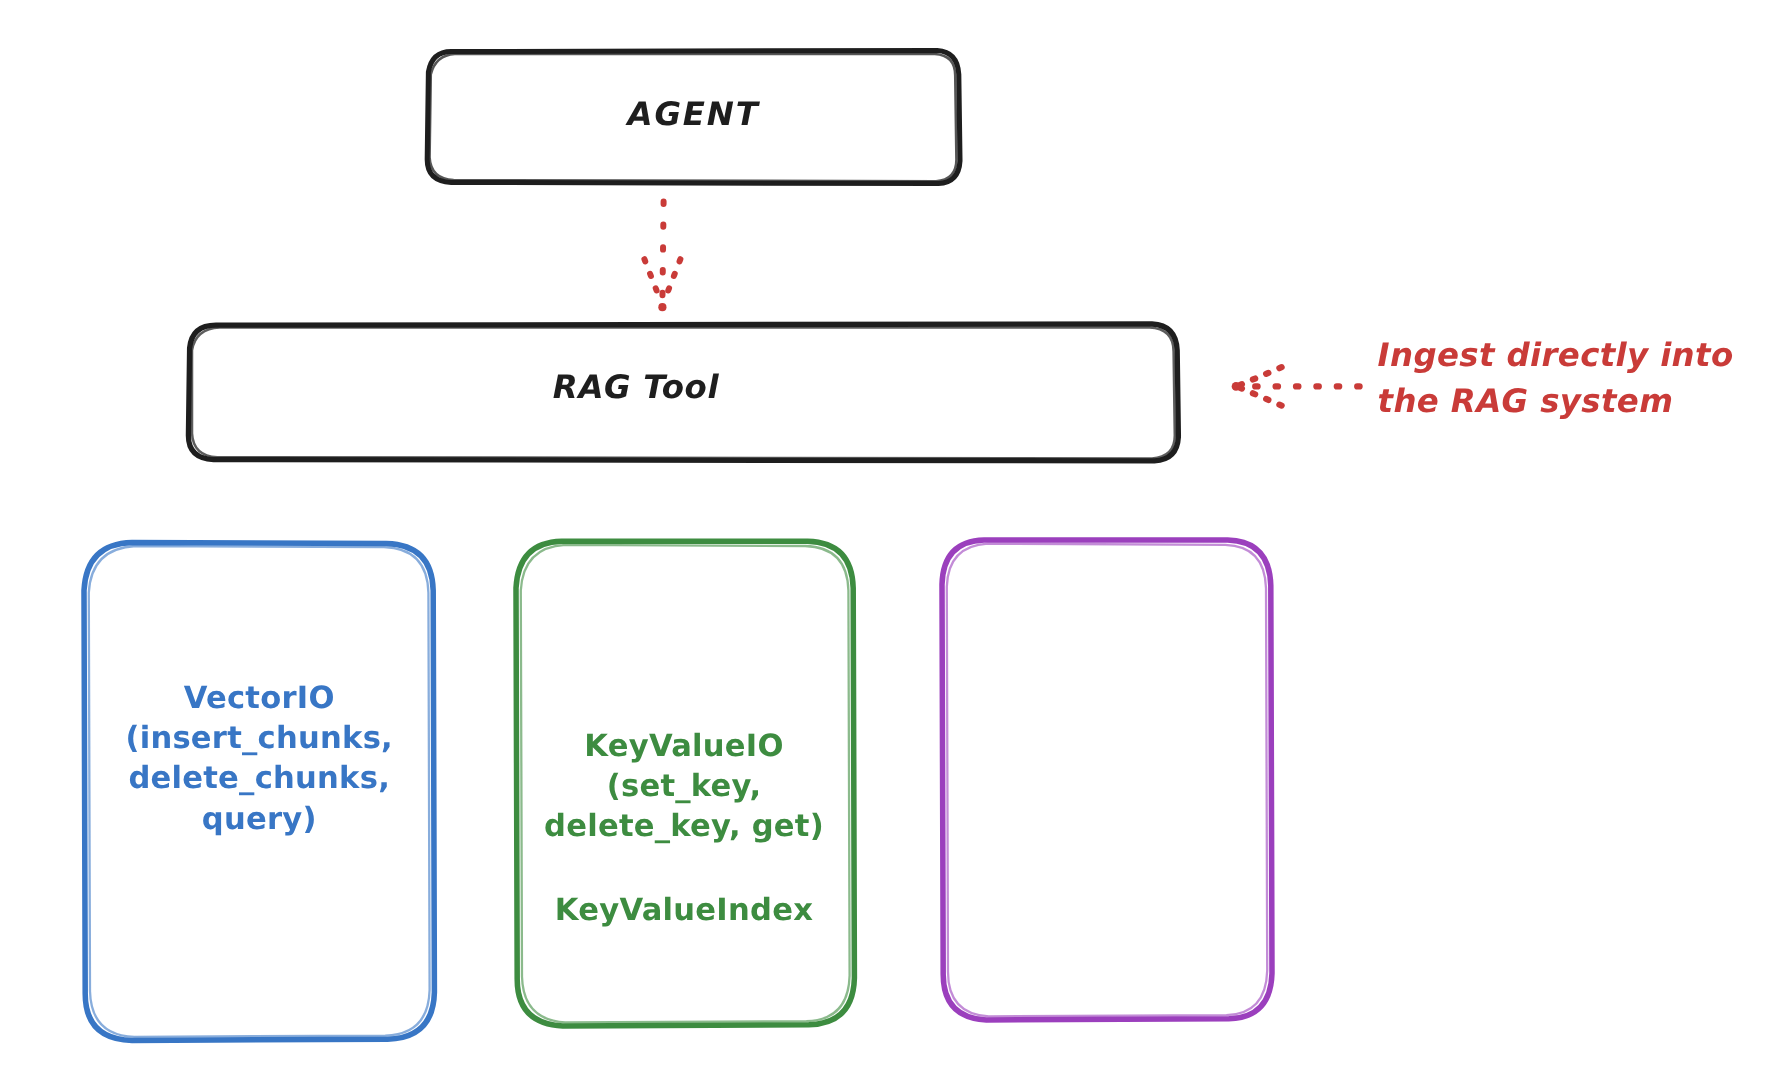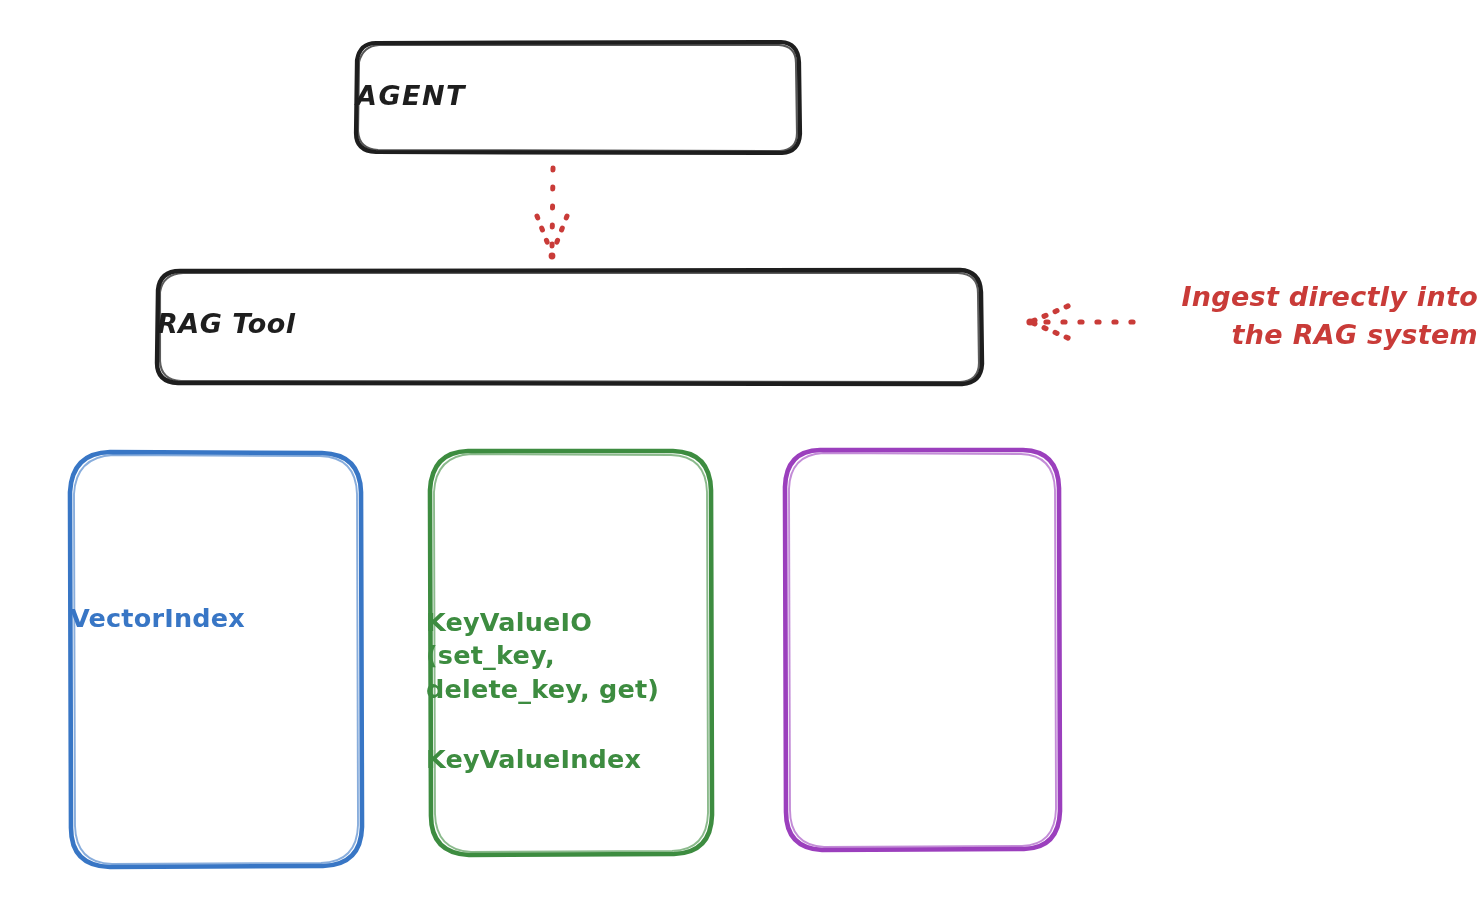--- a/index.html
+++ b/index.html
@@ -18,20 +18,21 @@
   #canvas {
     position: absolute;
     inset: 0;
     width: 1484px;
     height: 910px;
   }
 
   
   .node-label {
     position: absolute;
+    text-align: center;
     line-height: 1.32;
     white-space: pre-line;
     user-select: none;
     pointer-events: none;
   }
 
   
   .title-label {
     font-family: "DejaVu Sans", sans-serif;
     font-style: italic;
@@ -91,21 +92,21 @@
     position: absolute;
     left: 1148px;
     top: 278px;
     width: 330px;
     color: #c93b38;
     font-family: "DejaVu Sans", sans-serif;
     font-style: italic;
     font-weight: 700;
     font-size: 27px;
     line-height: 1.42;
-    text-align: right;
+    text-align: left;
     letter-spacing: 0.3px;
     white-space: pre-line;
     user-select: none;
     pointer-events: none;
   }
 </style>
 </head>
 <body>
 
 <svg id="canvas" viewBox="0 0 1484 910" xmlns="http://www.w3.org/2000/svg">
@@ -148,21 +149,24 @@
     <path d="M820 450 Q786 451 785 487 L786 812 Q786 848 822 850 L1024 849 Q1059 848 1060 811 L1059 488 Q1058 451 1023 450 Z" fill="#ffffff" stroke="#9b3fbd" stroke-width="4.6" stroke-linecap="round" stroke-linejoin="round"></path>
     <path d="M823 453 Q790 455 789 489 L790 810 Q790 845 824 847 L1022 846 Q1055 845 1056 809 L1055 490 Q1054 455 1021 454 Z" fill="none" stroke="#9b3fbd" stroke-width="1.9" opacity="0.6" stroke-linecap="round" stroke-linejoin="round"></path>
   </g>
 </svg>
 
 <div class="node-label title-label" id="agent-label">AGENT</div>
 
 <div class="node-label title-label" id="ragtool-label">RAG Tool</div>
 
 <div class="node-label card-label" id="vectorio-label">
-  <span class="sub">VectorIndex</span>
+  <span>VectorIO
+(insert_chunks,
+delete_chunks,
+query)</span>
 </div>
 
 <div class="node-label card-label" id="keyvalueio-label">
   <span>KeyValueIO
 (set_key,
 delete_key, get)</span>
   <span class="sub">KeyValueIndex</span>
 </div>
 
 <div class="node-label card-label" id="relationalio-label">

